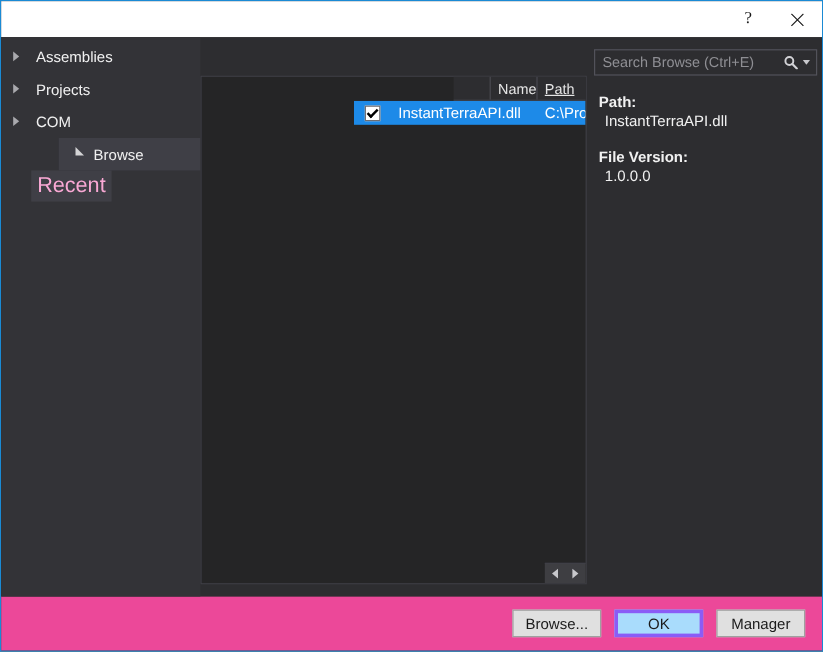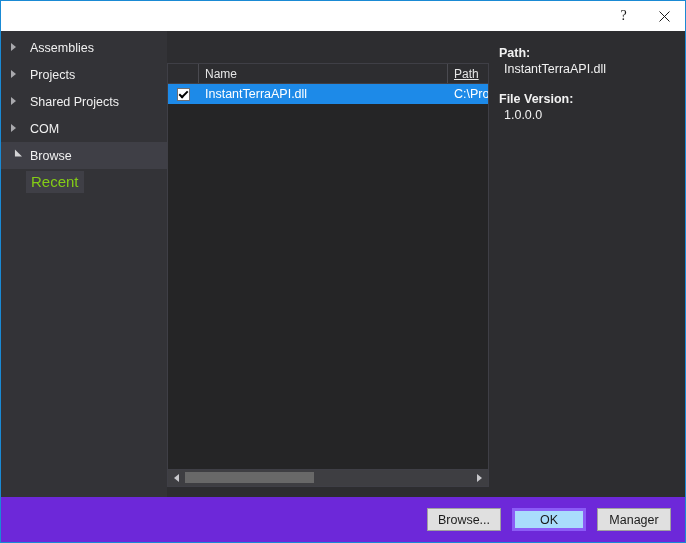--- a/index.html
+++ b/index.html
@@ -89,20 +89,21 @@
     display: flex;
     align-items: center;
     padding-left: 8px;
     box-sizing: border-box;
     color: #f1f1f1;
     font-size: 12.5px;
     white-space: nowrap;
   }
   .tree-item.selected {
     background: #3f3f46;
+    margin-left: 48px;
   }
   .expander {
     width: 17px;
     min-width: 17px;
     display: flex;
     align-items: center;
     justify-content: flex-start;
     padding-left: 2px;
   }
   .tri-collapsed {
@@ -128,41 +129,42 @@
     border-right: 5px solid transparent;
     border-top: 5px solid #d4d4d6;
     transform: rotate(45deg) translate(0px,-1px);
   }
   .tree-label { padding-left: 2px; }
   .tree-child {
     height: 26px;
     display: flex;
     align-items: center;
     padding-left: 25px;
-    font-size: 15px;
-    color: #84cc16;
+    font-size: 18px;
+    color: #f9a8d4;
   }
   .child-pill {
     background: #3f3f46;
     padding: 2px 5px 3px 5px;
     border-radius: 0;
   }
 
   
   .center {
     width: 322px;
     min-width: 322px;
     margin-top: 32px;
     margin-bottom: 10px;
     background: #252526;
     border: 1px solid #3f3f46;
     box-sizing: border-box;
     display: flex;
     flex-direction: column;
     position: relative;
+    align-items: flex-end;
   }
   .col-header {
     height: 20px;
     min-height: 20px;
     display: flex;
     background: #2d2d30;
     border-bottom: 1px solid #3f3f46;
     color: #e6e6e6;
     font-size: 12px;
     box-sizing: border-box;
@@ -346,21 +348,21 @@
     line-height: 16px;
   }
   .det-label { font-weight: bold; }
   .det-value { padding-left: 5px; }
   .det-spacer { height: 14px; }
 
   
   .footer {
     height: 45px;
     min-height: 45px;
-    background: #6d28d9;
+    background: #ec4899;
     display: flex;
     align-items: center;
     justify-content: flex-end;
     padding-right: 14px;
     gap: 11px;
     box-sizing: border-box;
   }
   .btn {
     width: 74px;
     height: 23px;
@@ -408,26 +410,20 @@
         <span class="tree-label">Assemblies</span>
       </div>
 
       <div class="tree-item">
         <span class="expander">
             <span class="tri-collapsed"></span>
           </span>
         <span class="tree-label">Projects</span>
       </div>
 
-      <div class="tree-item">
-        <span class="expander">
-            <span class="tri-collapsed"></span>
-          </span>
-        <span class="tree-label">Shared Projects</span>
-      </div>
 
       <div class="tree-item">
         <span class="expander">
             <span class="tri-collapsed"></span>
           </span>
         <span class="tree-label">COM</span>
       </div>
 
       <div class="tree-item selected">
         <span class="expander">
@@ -471,20 +467,32 @@
         </div>
         <div class="sb-btn">
             <span class="sb-arrow-right"></span>
           </div>
       </div>
 
     </div>
 
     <div class="right">
 
+      <div class="searchbox">
+        <div class="search-placeholder">Search Browse (Ctrl+E)</div>
+        <div class="search-icons">
+          <span class="magnifier">
+            <svg width="12" height="12" viewBox="0 0 12 12">
+              <circle cx="4.8" cy="4.8" r="3.3" stroke="#d2d2d6" stroke-width="1.6" fill="none"></circle>
+              <path d="M7.3 7.3 L11 11" stroke="#d2d2d6" stroke-width="1.8" stroke-linecap="round"></path>
+            </svg>
+          </span>
+          <span class="search-caret"></span>
+        </div>
+      </div>
 
       <div class="details">
         <div class="det-label">Path:</div>
         <div class="det-value">InstantTerraAPI.dll</div>
         <div class="det-value"></div>
         <div class="det-spacer"></div>
         <div class="det-label">File Version:</div>
         <div class="det-value">1.0.0.0</div>
       </div>
 

